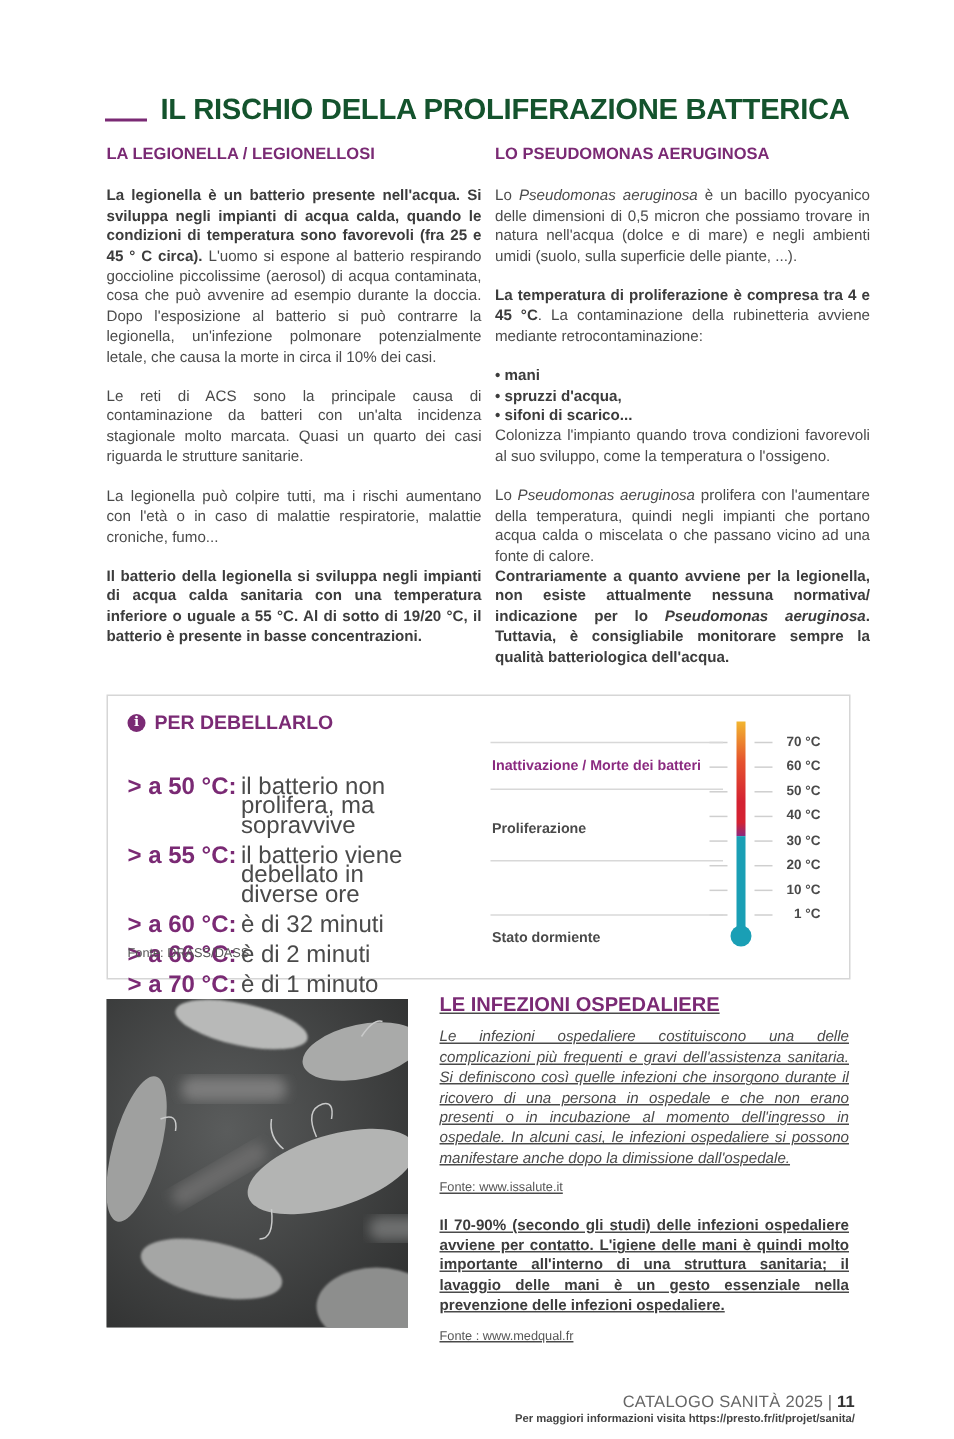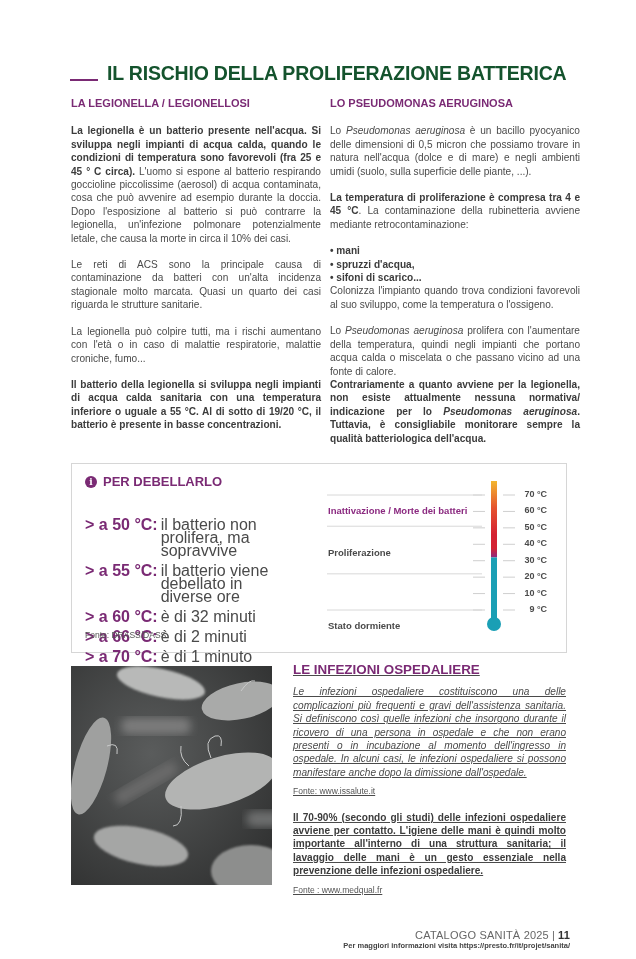--- a/index.html
+++ b/index.html
@@ -151,21 +151,21 @@
           <line x1="255" x2="410" y1="109.85714285714286" y2="109.85714285714286" stroke="#d8d8d8" stroke-width="1"></line>
           <line x1="255" x2="410" y1="146" y2="146" stroke="#d8d8d8" stroke-width="1"></line>
         </svg>
         <div class="tick-label" style="left: 445px; top: 25px;">70 °C</div>
         <div class="tick-label" style="left: 445px; top: 41.4286px;">60 °C</div>
         <div class="tick-label" style="left: 445px; top: 57.8571px;">50 °C</div>
         <div class="tick-label" style="left: 445px; top: 74.2857px;">40 °C</div>
         <div class="tick-label" style="left: 445px; top: 90.7143px;">30 °C</div>
         <div class="tick-label" style="left: 445px; top: 107.143px;">20 °C</div>
         <div class="tick-label" style="left: 445px; top: 123.571px;">10 °C</div>
-        <div class="tick-label" style="left: 445px; top: 140px;">9 °C</div>
+        <div class="tick-label" style="left: 445px; top: 140px;">1 °C</div>
         <div class="zone-label hot" style="left: 256px; top: 41.4286px;">Inattivazione / Morte dei batteri</div>
         <div class="zone-label" style="left: 256px; top: 82.5px;">Proliferazione</div>
         <div class="zone-label" style="left: 256px; top: 123.571px; margin-top: 32px;">Stato dormiente</div>
       </div>
   </div>
 
   <div class="photo">
     <svg width="201" height="219" viewBox="0 0 201 219">
       <defs>
         <radialGradient id="bg" cx="40%" cy="40%" r="80%">

